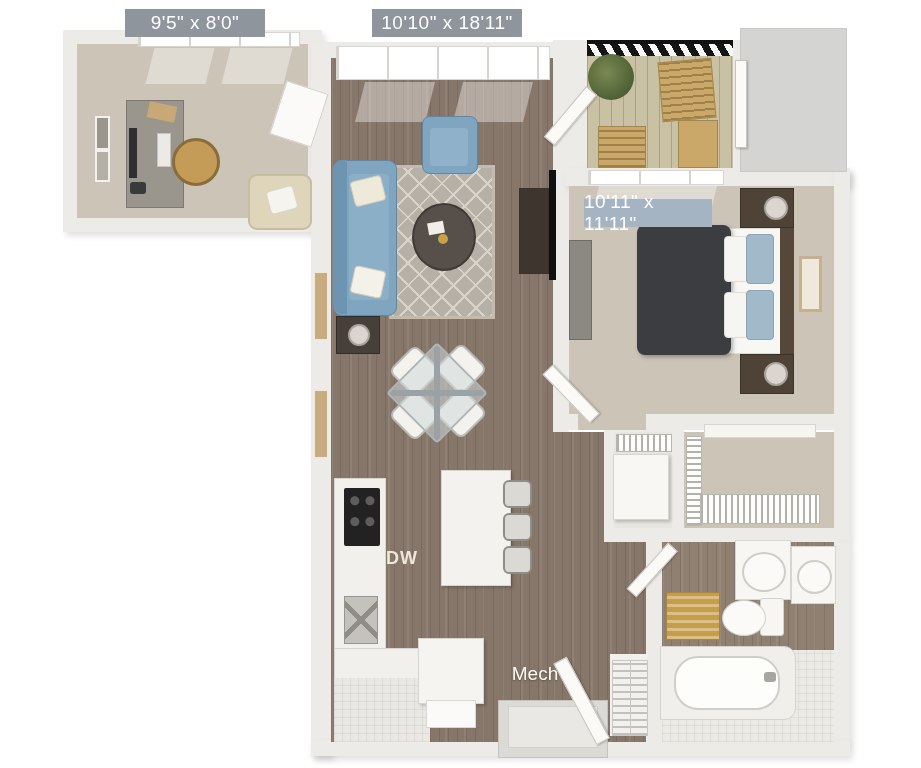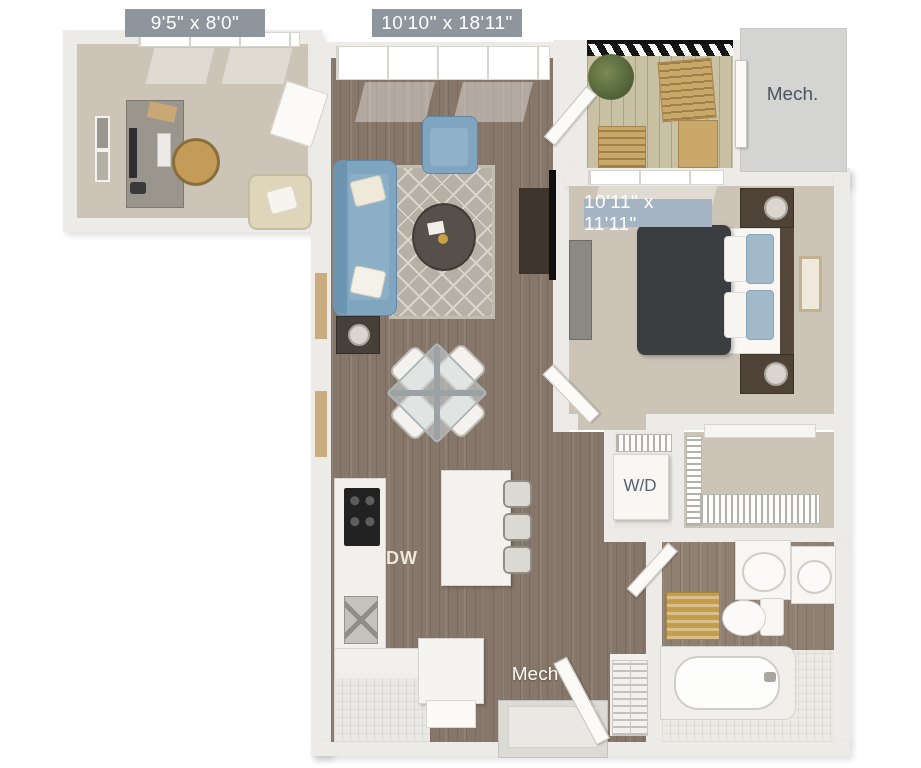--- a/index.html
+++ b/index.html
@@ -158,23 +158,20 @@
   <div class="door" style="left:594px;top:650px;width:13px;height:90px;transform:rotate(-28deg);transform-origin:50% 96%;"></div>
   <div class="txt" style="left:500px;top:662px;width:70px;height:24px;color:#fbf9f4;font-size:19px;text-shadow:0 1px 2px rgba(0,0,0,0.35);">
       <span>Mech</span>
     </div>
   <div class="abs" style="left:610px;top:654px;width:38px;height:82px;background:#f1f0ec;"></div>
   <div class="louver" style="left:612px;top:660px;width:17px;height:74px;"></div>
   <div class="louver" style="left:630px;top:660px;width:16px;height:74px;"></div>
 
   <div class="wire" style="left:616px;top:434px;width:54px;height:16px;"></div>
   <div class="white-furn" style="left:613px;top:454px;width:54px;height:64px;background:#f8f7f4;box-shadow:2px 2px 3px rgba(0,0,0,0.2);"></div>
-  <div class="txt" style="left:613px;top:454px;width:54px;height:64px;color:#5a626b;font-size:17px;">
-      <span>W/D</span>
-    </div>
   <div class="white-furn" style="left:704px;top:424px;width:110px;height:12px;"></div>
   <div class="wire wirev" style="left:686px;top:436px;width:14px;height:88px;"></div>
   <div class="wire" style="left:700px;top:494px;width:118px;height:28px;"></div>
 
   <div class="abs" style="left:569px;top:240px;width:21px;height:98px;background:#8b8981;border:1px solid #6e6c65;"></div>
   <div class="abs" style="left:640px;top:228px;width:142px;height:124px;background:#f8f7f4;border:1px solid #dcdad4;border-radius:4px;"></div>
   <div class="abs" style="left:637px;top:225px;width:94px;height:130px;background:var(--duvet_dark);border-radius:8px;box-shadow:2px 2px 4px rgba(0,0,0,0.3);"></div>
   <div class="abs" style="left:724px;top:236px;width:22px;height:44px;background:#f6f5f1;border:1px solid #dfddd7;border-radius:4px;"></div>
   <div class="abs" style="left:724px;top:292px;width:22px;height:44px;background:#f6f5f1;border:1px solid #dfddd7;border-radius:4px;"></div>
   <div class="abs" style="left:746px;top:234px;width:26px;height:48px;background:#a2b9ca;border:1px solid #8aa3b5;border-radius:4px;"></div>
@@ -201,23 +198,20 @@
   <div class="door" style="left:664px;top:546px;width:11px;height:60px;transform:rotate(42deg);transform-origin:50% 6%;"></div>
 
   <div class="rail" style="left:587px;top:40px;width:146px;height:12px;"></div>
   <div class="abs" style="left:588px;top:54px;width:46px;height:46px;border-radius:50%;
     background:radial-gradient(circle at 40% 40%, #7a8a54, #55663a 60%, #404f2c);"></div>
   <div class="abs slat" style="left:660px;top:60px;width:52px;height:58px;transform:rotate(-5deg);"></div>
   <div class="abs slat" style="left:598px;top:126px;width:46px;height:40px;"></div>
   <div class="abs" style="left:678px;top:120px;width:38px;height:46px;background:var(--balcony_wood);border:1px solid #a4854e;"></div>
   <div class="door" style="left:583px;top:90px;width:12px;height:64px;transform:rotate(40deg);transform-origin:50% 4%;"></div>
   <div class="door" style="left:735px;top:60px;width:10px;height:86px;"></div>
-  <div class="txt" style="left:740px;top:28px;width:105px;height:132px;color:var(--label_dark);font-size:19px;">
-      <span>Mech.</span>
-    </div>
 
   <div class="badge" style="left:125px;top:9px;width:140px;height:28px;background:var(--badge_gray);">
       <span>9'5" x 8'0"</span>
     </div>
   <div class="badge" style="left:372px;top:9px;width:150px;height:28px;background:var(--badge_gray);">
       <span>10'10" x 18'11"</span>
     </div>
   <div class="badge" style="left:584px;top:199px;width:128px;height:28px;background:var(--badge_blue);">
       <span>10'11" x 11'11"</span>
     </div>

